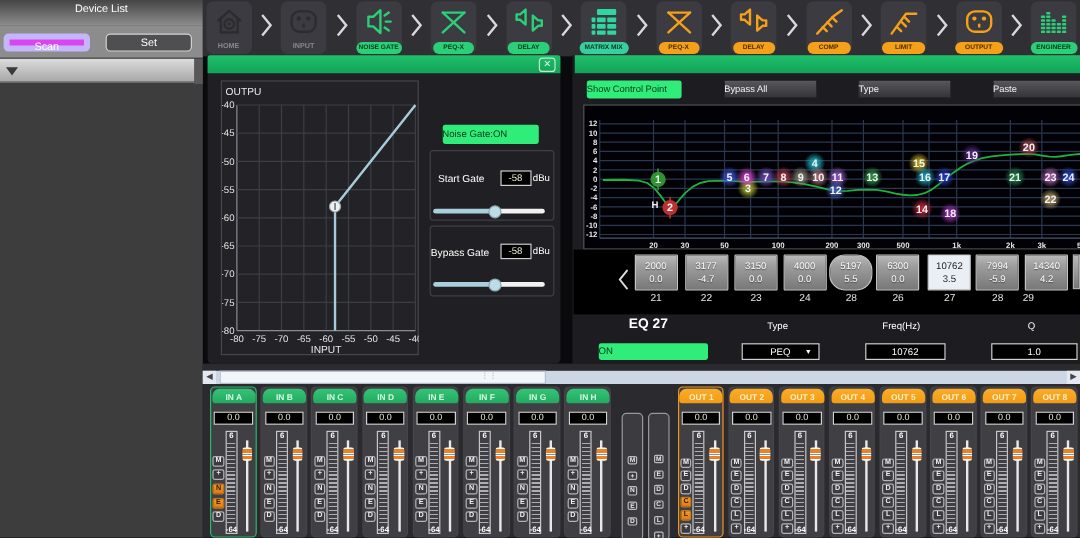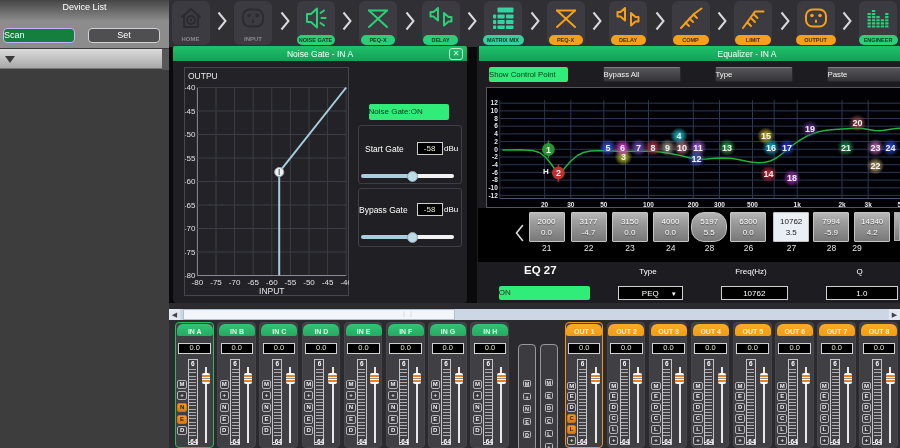--- a/index.html
+++ b/index.html
@@ -10,21 +10,21 @@
 .btn{position:absolute;border-radius:2px;}
 .gray{background:linear-gradient(#55555a,#353539);border:1px solid #28282a;border-top:1px solid #7e7e84;color:#f2f2f2;}
 .green{background:#30ec78;color:#0b3620;}
 </style></head>
 <body>
 
 <div class="abs" style="left:0;top:0;width:169px;height:448px;background:#3d3d3d;">
 <div class="abs" style="left:0;top:0;width:169px;height:21px;background:linear-gradient(#454545,#8c8c8c);"></div>
 <div class="abs" style="left:0;top:21px;width:169px;height:27px;background:#8c8c8c;"></div>
 <div class="abs" style="left:0;top:2px;width:169px;text-align:center;color:#fff;font-size:9px;">Device List</div>
-<div class="abs" style="left:3px;top:28px;width:72px;height:15px;background:#15803d;border:1px solid #c4b5fd;border-radius:4px;color:#fff;font-size:9px;text-align:left;line-height:13px;">Scan</div>
+<div class="abs" style="left:3px;top:28px;width:72px;height:15px;background:#d946ef;border:5px solid #c4b5fd;border-radius:4px;color:#fff;font-size:9px;text-align:center;line-height:13px;">Scan</div>
 <div class="abs" style="left:88px;top:28px;width:72px;height:15px;background:#4f4f51;border:1px solid #d2d2d2;border-radius:4px;color:#fff;font-size:9px;text-align:center;line-height:13px;">Set</div>
 <div class="abs" style="left:0;top:49px;width:162px;height:20px;background:linear-gradient(#dcdcdc,#a8a8a8);border-bottom:1px solid #777;"></div>
 <div class="abs" style="left:162px;top:49px;width:7px;height:21px;background:#585858;"></div>
 <div class="abs" style="left:5px;top:56px;width:0;height:0;border-left:5px solid transparent;border-right:5px solid transparent;border-top:7px solid #3a3a3a;"></div>
 </div>
 <div class="abs" style="left:169px;top:0;width:731px;height:47px;background:#2f2f34;">
 <div class="abs" style="left:2.5px;top:1px;width:38px;height:44px;background:#3b3b41;border-radius:6px;"></div>
 <svg class="abs" style="left:7.5px;top:4px;" width="28" height="28" viewBox="0 0 28 28">
       <path d="M5 13 L14 5 L23 13" stroke="#2b2b30" fill="none" stroke-width="2" stroke-linecap="round" stroke-linejoin="round"></path>
       <path d="M7 11 V23 H21 V11" stroke="#2b2b30" fill="none" stroke-width="2" stroke-linecap="round" stroke-linejoin="round"></path>
@@ -168,21 +168,20 @@
       <rect x="21.1" y="12.1" width="3.4" height="2.1" rx="0.5" fill="#2bcf78" stroke="none"></rect>
       <rect x="21.1" y="9.0" width="3.4" height="2.1" rx="0.5" fill="#2bcf78" stroke="none"></rect>
     </svg>
 <div class="tag" style="left:689.5px;top:34.5px;width:39px;height:10.5px;background:#2bcf78;border-radius:5px;color:#063a1a;font-size:5.5px;line-height:10.5px;">ENGINEER</div>
 <svg class="abs" style="left:671.0px;top:11px;" width="13" height="20" viewBox="0 0 13 20">
       <path d="M3.5 1.5 L10.5 10 L3.5 18.5" stroke="#d8d8dd" stroke-width="2" fill="none" stroke-linecap="butt" stroke-linejoin="miter"></path>
     </svg>
 </div>
 <div class="abs" style="left:173px;top:46px;width:294px;height:257px;background:#202024;border-radius:0 0 4px 4px;">
 <div class="abs" style="left:0;top:0;width:294px;height:15px;background:linear-gradient(#1fc06a,#12a258);border-radius:2px 2px 0 0;"></div>
-<div class="abs" style="left:0;top:2.5px;width:294px;text-align:center;color:#fff;font-size:8.5px;">Noise Gate - IN A</div>
 <div class="abs" style="left:276px;top:1.5px;width:14px;height:12px;border:1.4px solid #b9ebcd;border-radius:3px;color:#d9f6e6;font-size:8px;line-height:9px;text-align:center;">✕</div>
 <div class="abs" style="left:11.4px;top:21px;width:165px;height:229px;border:1px solid #46464e;background:#222227;"></div>
 <svg class="abs" style="left:12.4px;top:22px;" width="164" height="227" viewBox="0 0 164 227">
       <line x1="12.4" y1="19.5" x2="12.4" y2="207.5" stroke="#8b8b97" stroke-width="1"></line>
       <line x1="31.0" y1="19.5" x2="31.0" y2="207.5" stroke="#3d3d46" stroke-width="1"></line>
       <line x1="49.6" y1="19.5" x2="49.6" y2="207.5" stroke="#3d3d46" stroke-width="1"></line>
       <line x1="68.2" y1="19.5" x2="68.2" y2="207.5" stroke="#3d3d46" stroke-width="1"></line>
       <line x1="86.8" y1="19.5" x2="86.8" y2="207.5" stroke="#3d3d46" stroke-width="1"></line>
       <line x1="105.4" y1="19.5" x2="105.4" y2="207.5" stroke="#3d3d46" stroke-width="1"></line>
       <line x1="124.0" y1="19.5" x2="124.0" y2="207.5" stroke="#3d3d46" stroke-width="1"></line>
@@ -232,21 +231,20 @@
 <div class="abs" style="left:271px;top:159px;color:#fff;font-size:8px;">dBu</div>
 <div class="abs" style="left:188px;top:128px;width:51px;height:4px;background:#a9cedd;border-radius:2px;"></div>
 <div class="abs" style="left:239px;top:128px;width:42px;height:4px;background:#f2f2f2;border-radius:2px;"></div>
 <div class="abs" style="left:233.5px;top:124.5px;width:11px;height:11px;border-radius:6px;background:#bcdde8;border:1px solid #8da4ad;"></div>
 <div class="abs" style="left:188px;top:189px;width:51px;height:4px;background:#a9cedd;border-radius:2px;"></div>
 <div class="abs" style="left:239px;top:189px;width:42px;height:4px;background:#f2f2f2;border-radius:2px;"></div>
 <div class="abs" style="left:233.5px;top:185.5px;width:11px;height:11px;border-radius:6px;background:#bcdde8;border:1px solid #8da4ad;"></div>
 </div>
 <div class="abs" style="left:477px;top:46px;width:423px;height:257px;background:#1d1d21;">
 <div class="abs" style="left:1.6px;top:0;width:421.4px;height:15px;background:linear-gradient(#1fc06a,#12a258);"></div>
-<div class="abs" style="left:170px;top:2.5px;width:200px;text-align:center;color:#fff;font-size:8.5px;">Equalizer - IN A</div>
 <div class="btn green" style="left:12px;top:20.5px;width:79px;height:15px;font-size:7.8px;line-height:15px;">Show Control Point</div>
 <div class="btn gray" style="left:125.5px;top:20.5px;width:78px;height:15px;font-size:7.8px;line-height:13.5px;">Bypass All</div>
 <div class="btn gray" style="left:237.5px;top:20.5px;width:78px;height:15px;font-size:7.8px;line-height:13.5px;">Type</div>
 <div class="btn gray" style="left:349.5px;top:20.5px;width:78px;height:15px;font-size:7.8px;line-height:13.5px;">Paste</div>
 <div class="abs" style="left:8.6px;top:41px;width:415px;height:121px;border:1px solid #55555c;background:#020206;overflow:hidden;">
 <svg class="abs" style="left:0;top:0;" width="413" height="119" viewBox="0 0 413 119">
         <line x1="12.8" y1="12.1" x2="12.8" y2="110.5" stroke="#2b3750" stroke-width="1"></line>
         <line x1="57.6" y1="12.1" x2="57.6" y2="110.5" stroke="#2b3750" stroke-width="1"></line>
         <line x1="83.8" y1="12.1" x2="83.8" y2="110.5" stroke="#2b3750" stroke-width="1"></line>
         <line x1="116.8" y1="12.1" x2="116.8" y2="110.5" stroke="#2b3750" stroke-width="1"></line>

